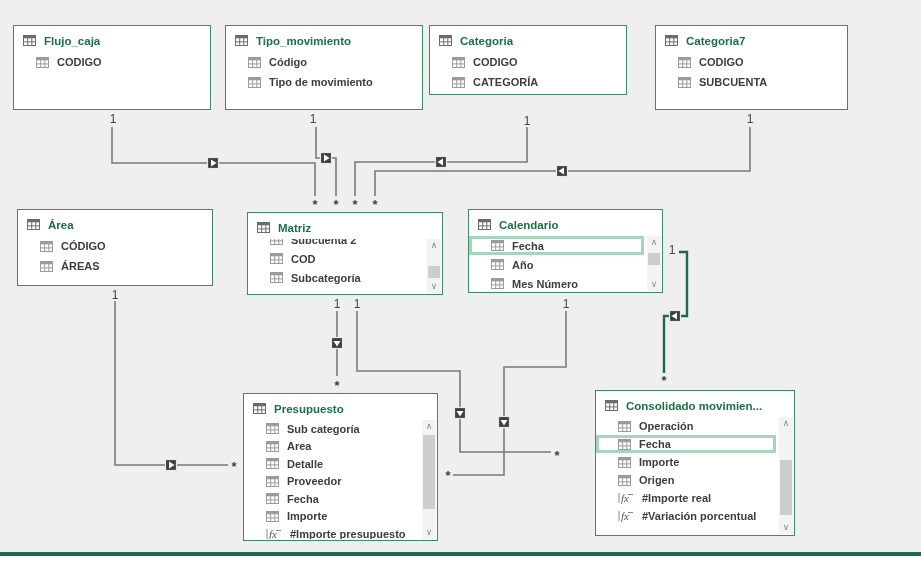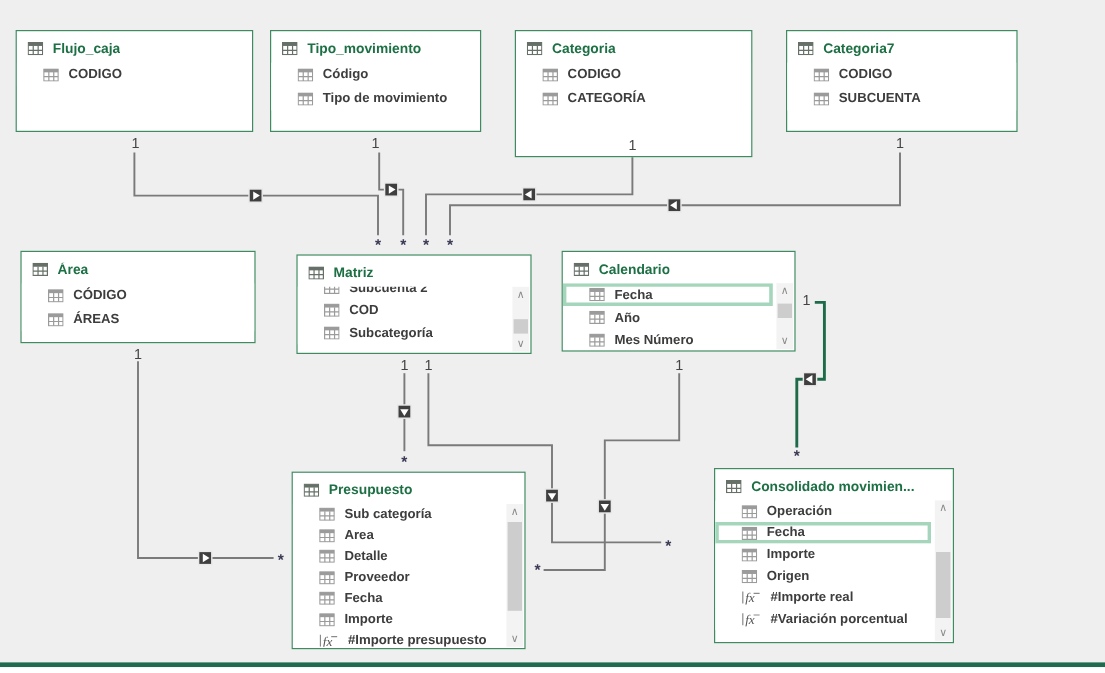--- a/index.html
+++ b/index.html
@@ -104,21 +104,21 @@
                 <rect x="0.5" y="0.5" width="12" height="2.8" fill="#9b9b9b"></rect>
                 <line x1="4.7" y1="3" x2="4.7" y2="10.5" stroke="#9b9b9b"></line>
                 <line x1="8.8" y1="3" x2="8.8" y2="10.5" stroke="#9b9b9b"></line>
                 <line x1="0.5" y1="6.9" x2="12.5" y2="6.9" stroke="#9b9b9b"></line>
               </svg>
             </span>
     <span class="flabel">CODIGO</span>
   </div>
         </div>
   </div>
-      <div class="etable" style="left: 225px; top: 25px; width: 176px; height: 85px;">
+      <div class="etable" style="left: 225px; top: 25px; width: 198px; height: 85px;">
     <div class="etable-header">
       <span class="ic">
             <svg width="13" height="11" viewBox="0 0 13 11">
               <rect x="0.5" y="0.5" width="12" height="10" fill="#fff" stroke="#667069"></rect>
               <rect x="0.5" y="0.5" width="12" height="2.8" fill="#667069"></rect>
               <line x1="4.7" y1="3" x2="4.7" y2="10.5" stroke="#667069"></line>
               <line x1="8.8" y1="3" x2="8.8" y2="10.5" stroke="#667069"></line>
               <line x1="0.5" y1="6.9" x2="12.5" y2="6.9" stroke="#667069"></line>
             </svg>
           </span>
@@ -144,21 +144,21 @@
                 <rect x="0.5" y="0.5" width="12" height="2.8" fill="#9b9b9b"></rect>
                 <line x1="4.7" y1="3" x2="4.7" y2="10.5" stroke="#9b9b9b"></line>
                 <line x1="8.8" y1="3" x2="8.8" y2="10.5" stroke="#9b9b9b"></line>
                 <line x1="0.5" y1="6.9" x2="12.5" y2="6.9" stroke="#9b9b9b"></line>
               </svg>
             </span>
     <span class="flabel">Tipo de movimiento</span>
   </div>
         </div>
   </div>
-      <div class="etable" style="left: 429px; top: 25px; width: 198px; height: 106px;">
+      <div class="etable" style="left: 429px; top: 25px; width: 198px; height: 70px;">
     <div class="etable-header">
       <span class="ic">
             <svg width="13" height="11" viewBox="0 0 13 11">
               <rect x="0.5" y="0.5" width="12" height="10" fill="#fff" stroke="#667069"></rect>
               <rect x="0.5" y="0.5" width="12" height="2.8" fill="#667069"></rect>
               <line x1="4.7" y1="3" x2="4.7" y2="10.5" stroke="#667069"></line>
               <line x1="8.8" y1="3" x2="8.8" y2="10.5" stroke="#667069"></line>
               <line x1="0.5" y1="6.9" x2="12.5" y2="6.9" stroke="#667069"></line>
             </svg>
           </span>

